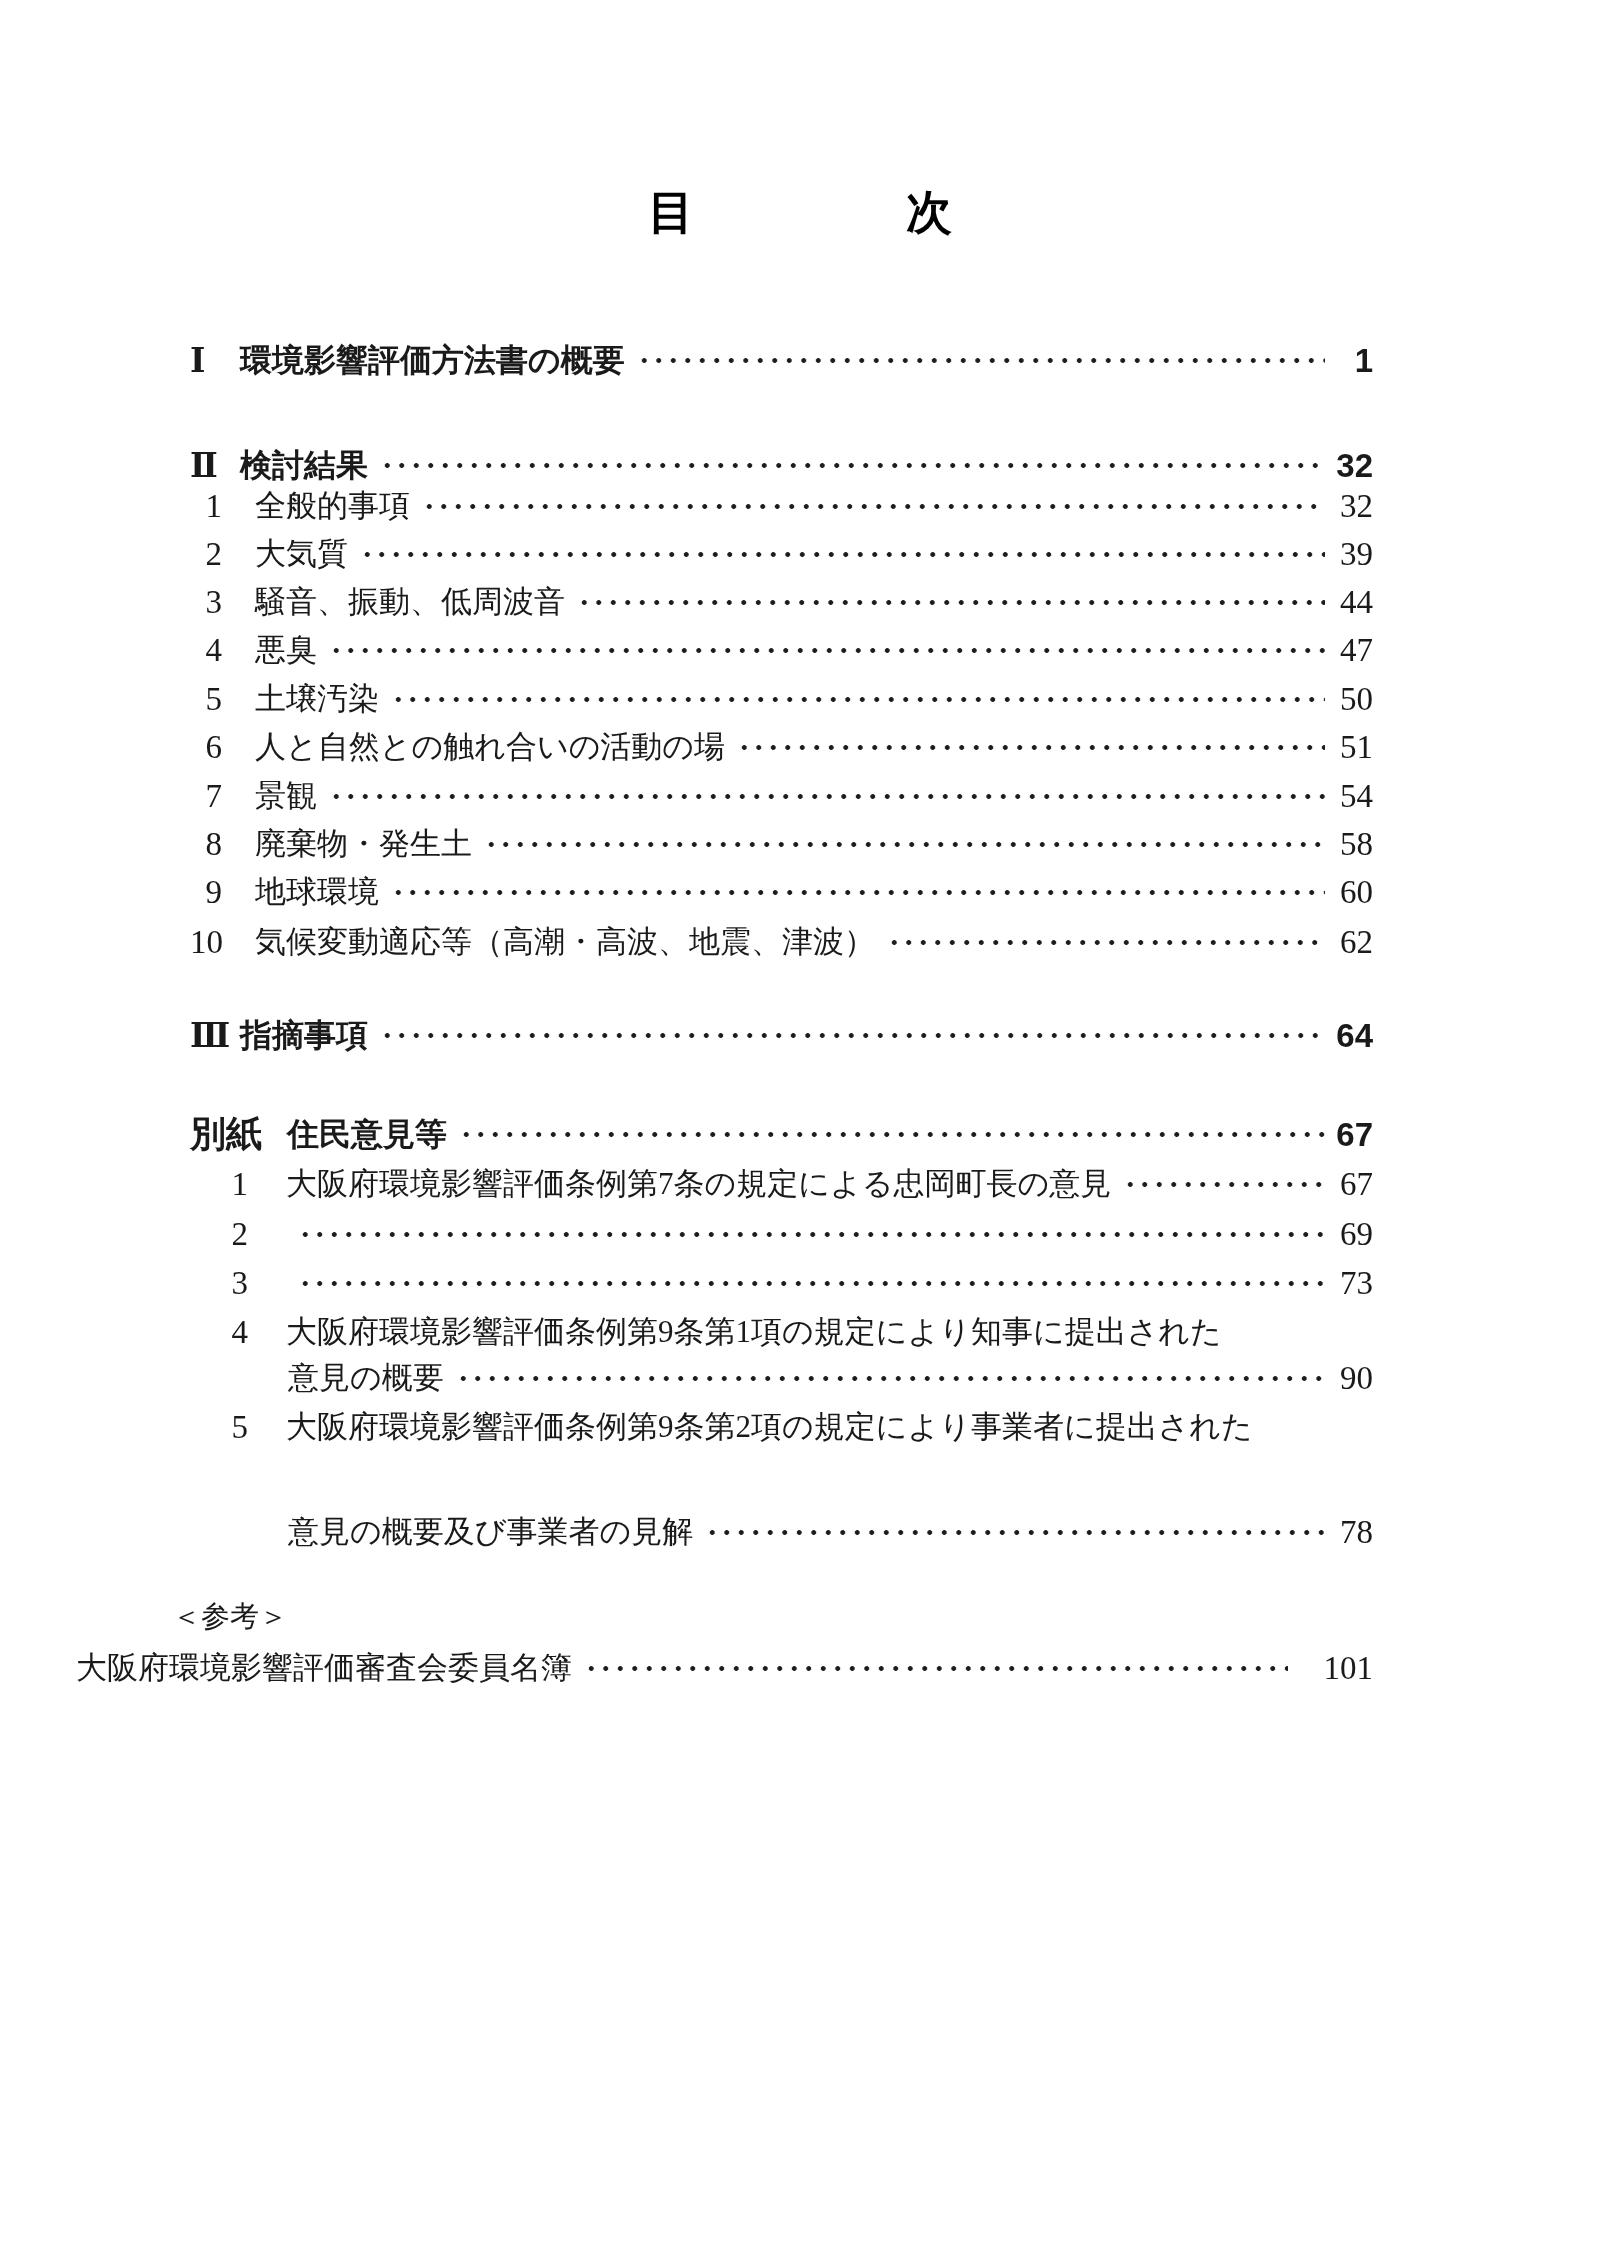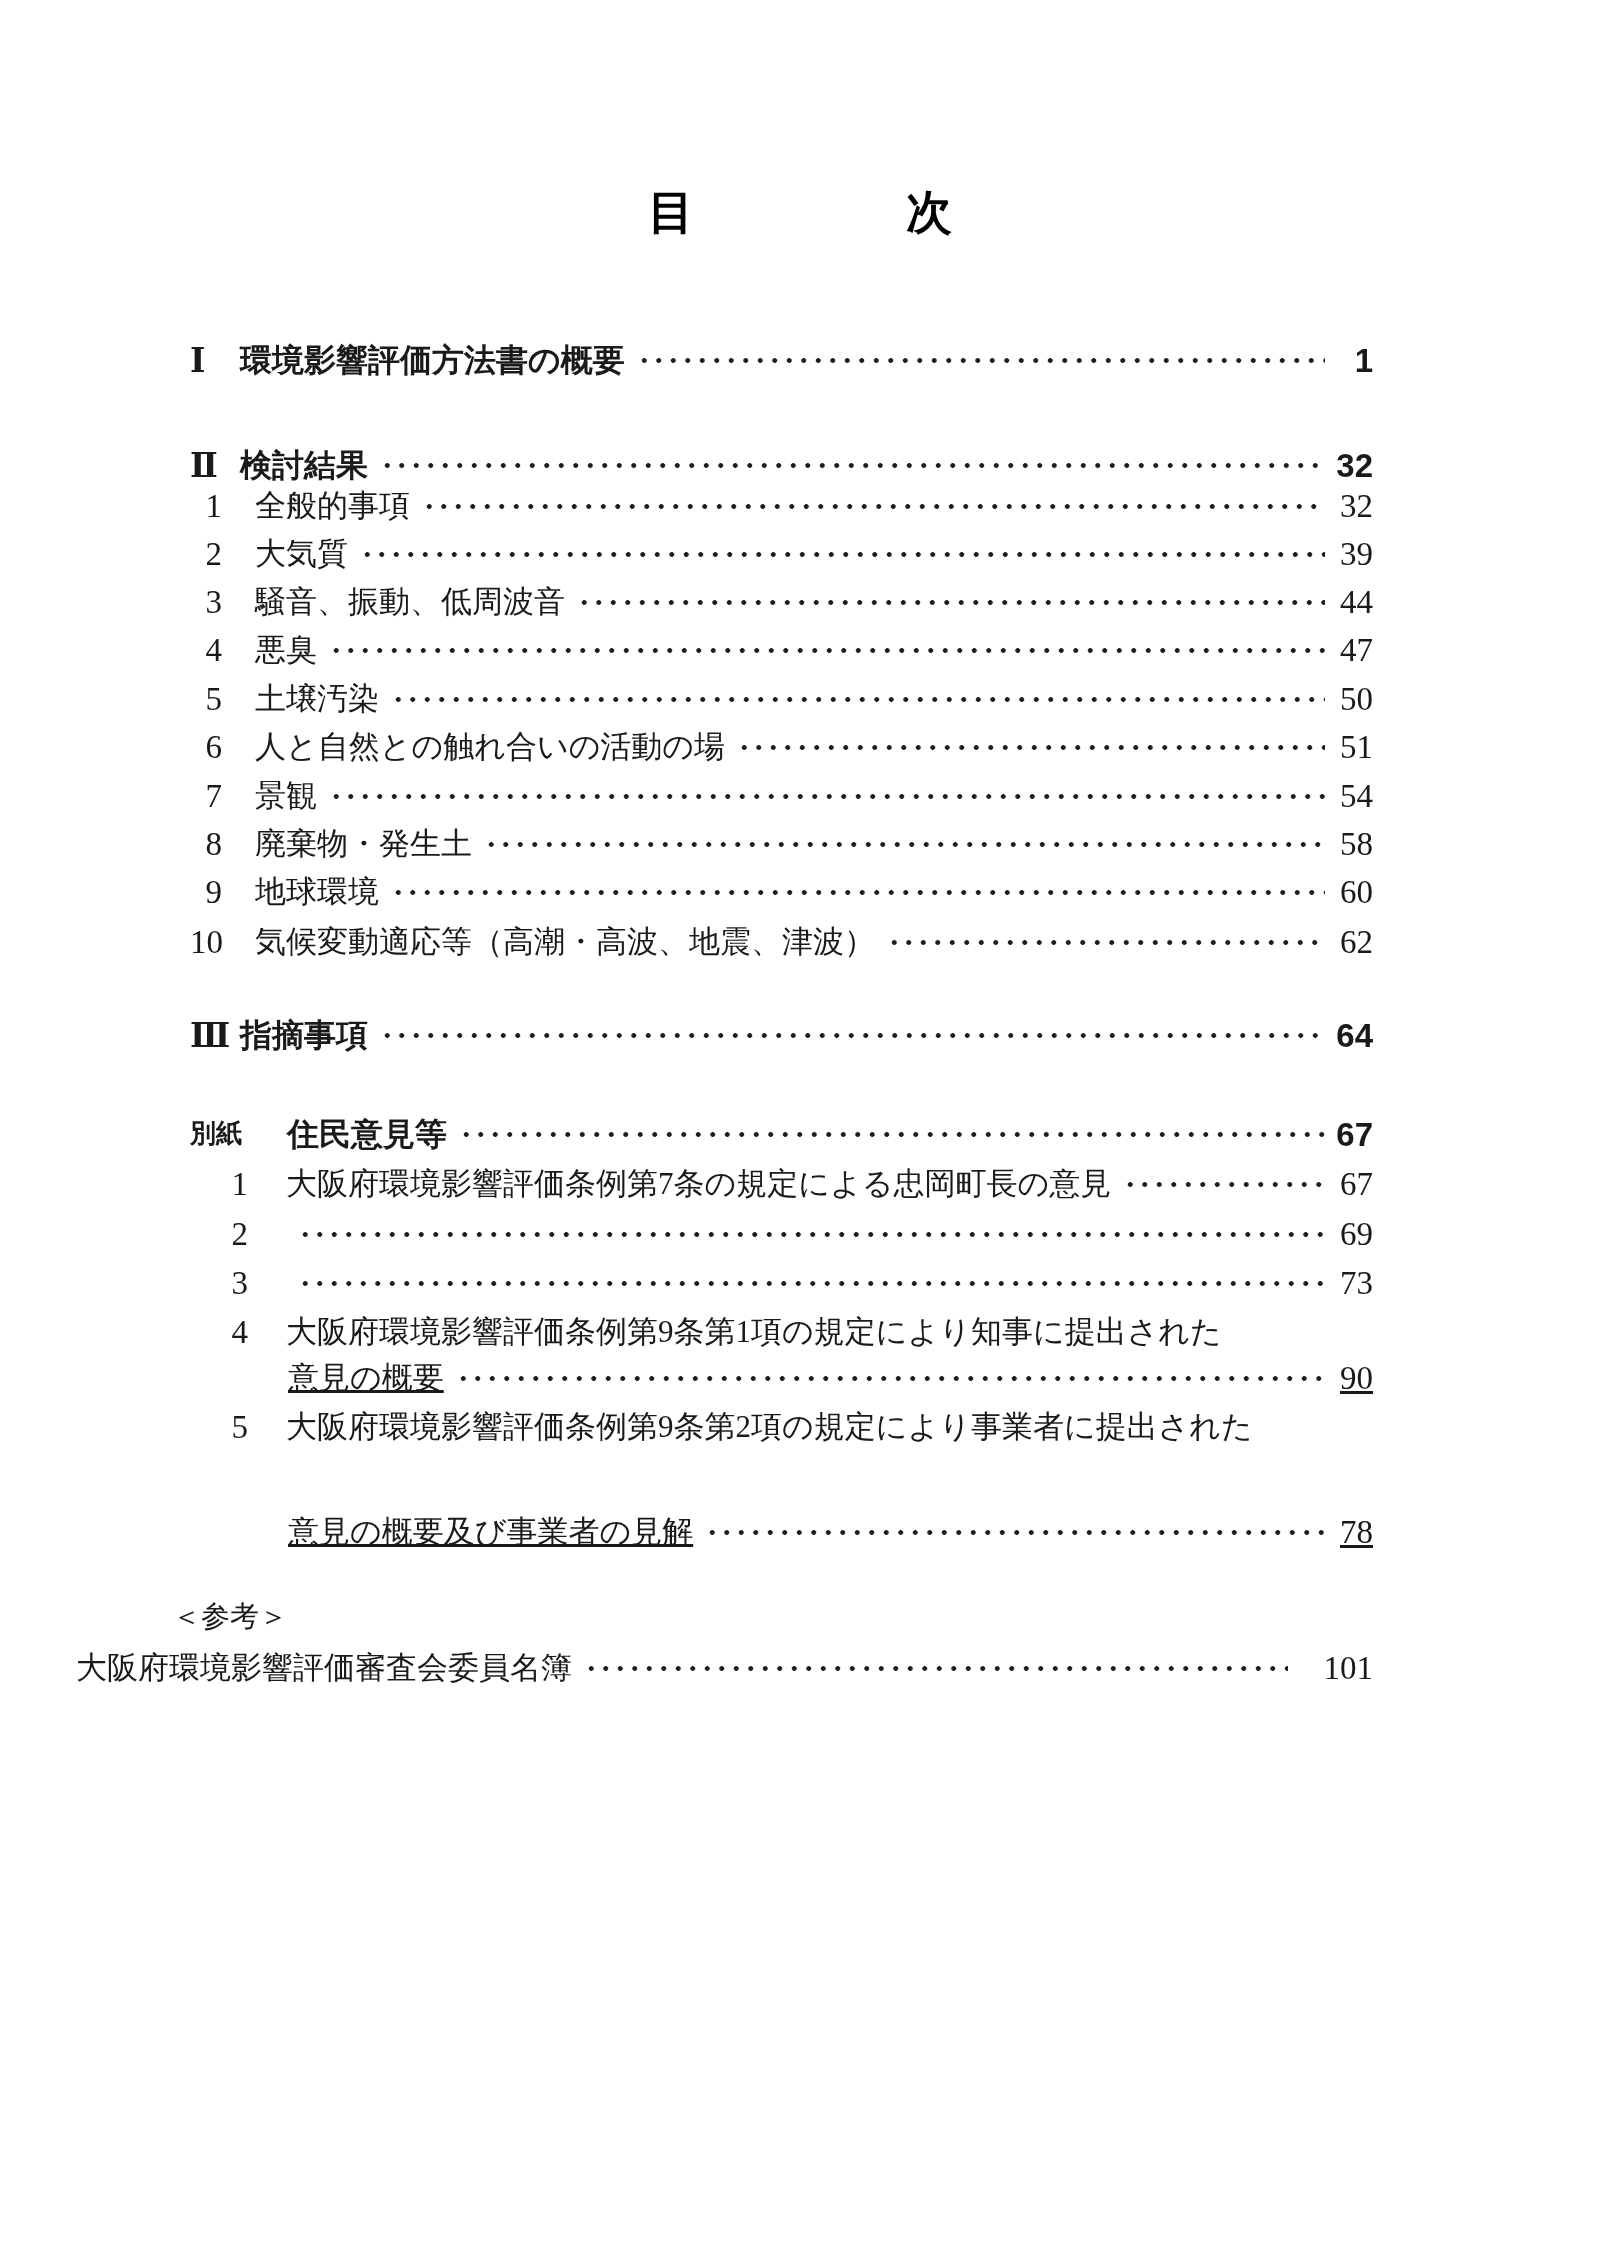--- a/index.html
+++ b/index.html
@@ -40,35 +40,35 @@
   
   .r-head{font-family:"Liberation Sans","DejaVu Sans",sans-serif;font-weight:700;font-size:32px;}
   .r-head .num{
     width:50px;
     font-family:"DejaVu Serif","DejaVu Sans",serif;
     font-size:33px;font-weight:700;
   }
   .r-head .pageno{font-size:33px;}
   .r-besshi .num{
     width:97px;
-    font-family:Liberation Serif, serif;
-    font-size:26px;font-weight:700;
+    font-family:Liberation Sans, sans-serif;
+    font-size:36px;font-weight:700;
   }
 
   
   .r-item{font-size:31px;}
   .r-item .num{width:32px;text-align:right;font-size:33px;margin-right:33px;}
   .r-item .pageno,.r-sub .pageno,.r-cont .pageno,.r-meibo .pageno{font-size:33px;}
 
   
   .r-sub{font-size:31px;}
   .r-sub .num{width:58px;text-align:right;font-size:33px;margin-right:38px;}
 
   
-  .r-cont{font-size:31px;padding-left:288px;text-decoration:underline;}
+  .r-cont{font-size:31px;padding-left:288px;}
 
   
   .r-plain{font-size:29px;padding-left:172px;}
 
   
   .r-meibo{font-size:31px;padding-left:76px;}
   .r-meibo .leader{margin-right:36px;}
 </style>
 </head>
 <body>

